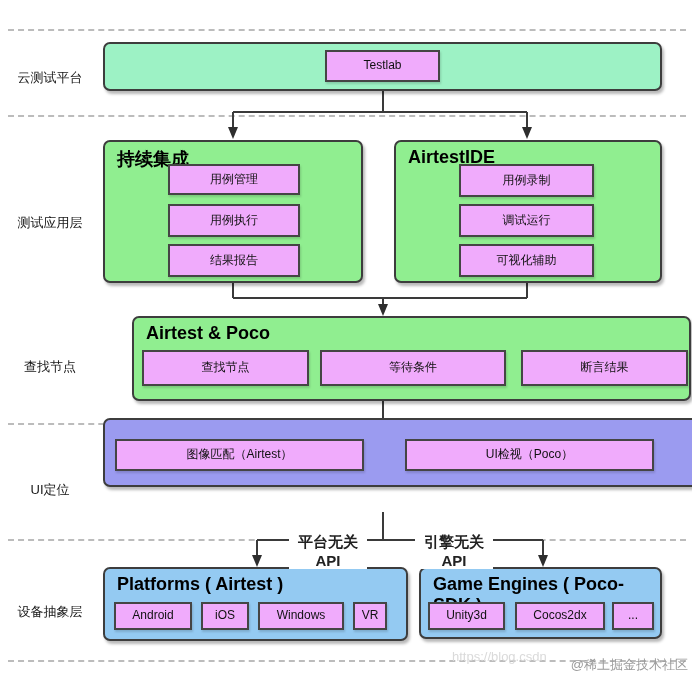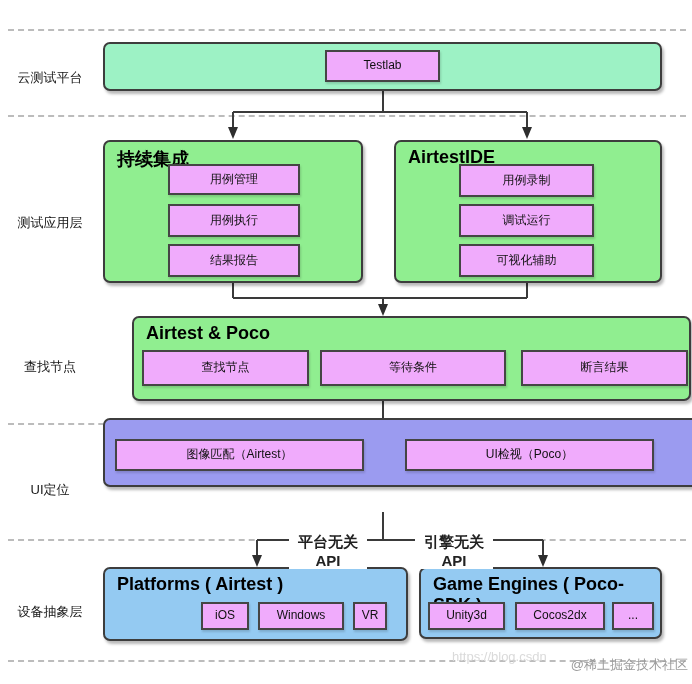--- a/index.html
+++ b/index.html
@@ -95,20 +95,21 @@
   <div class="bigbox" style="left: 103px; top: 418px; width: 654px; height: 69px; background: rgb(155, 155, 240);">
     <div class="subbox" style="left:10px;top:19px;width:249px;height:32px">图像匹配（Airtest）</div>
     <div class="subbox" style="left:300px;top:19px;width:249px;height:32px">UI检视（Poco）</div>
   </div>
 
   <div class="api-label" style="left:289px;width:76px">平台无关API</div>
   <div class="api-label" style="left:415px;width:76px">引擎无关API</div>
 
   <div class="bigbox" style="left: 103px; top: 567px; width: 305px; height: 74px; background: rgb(148, 202, 242);">
     <div class="boxtitle">Platforms ( Airtest )</div>
+    <div class="subbox" style="left:9px;top:33px;width:78px;height:28px">Android</div>
     <div class="subbox" style="left:96px;top:33px;width:48px;height:28px">iOS</div>
     <div class="subbox" style="left:153px;top:33px;width:86px;height:28px">Windows</div>
     <div class="subbox" style="left:248px;top:33px;width:34px;height:28px">VR</div>
   </div>
 
   <div class="bigbox" style="left: 419px; top: 567px; width: 243px; height: 72px; background: rgb(148, 202, 242);">
     <div class="boxtitle">Game Engines ( Poco-SDK )</div>
     <div class="subbox" style="left:7px;top:33px;width:77px;height:28px">Unity3d</div>
     <div class="subbox" style="left:94px;top:33px;width:90px;height:28px">Cocos2dx</div>
     <div class="subbox" style="left:191px;top:33px;width:42px;height:28px">...</div>

